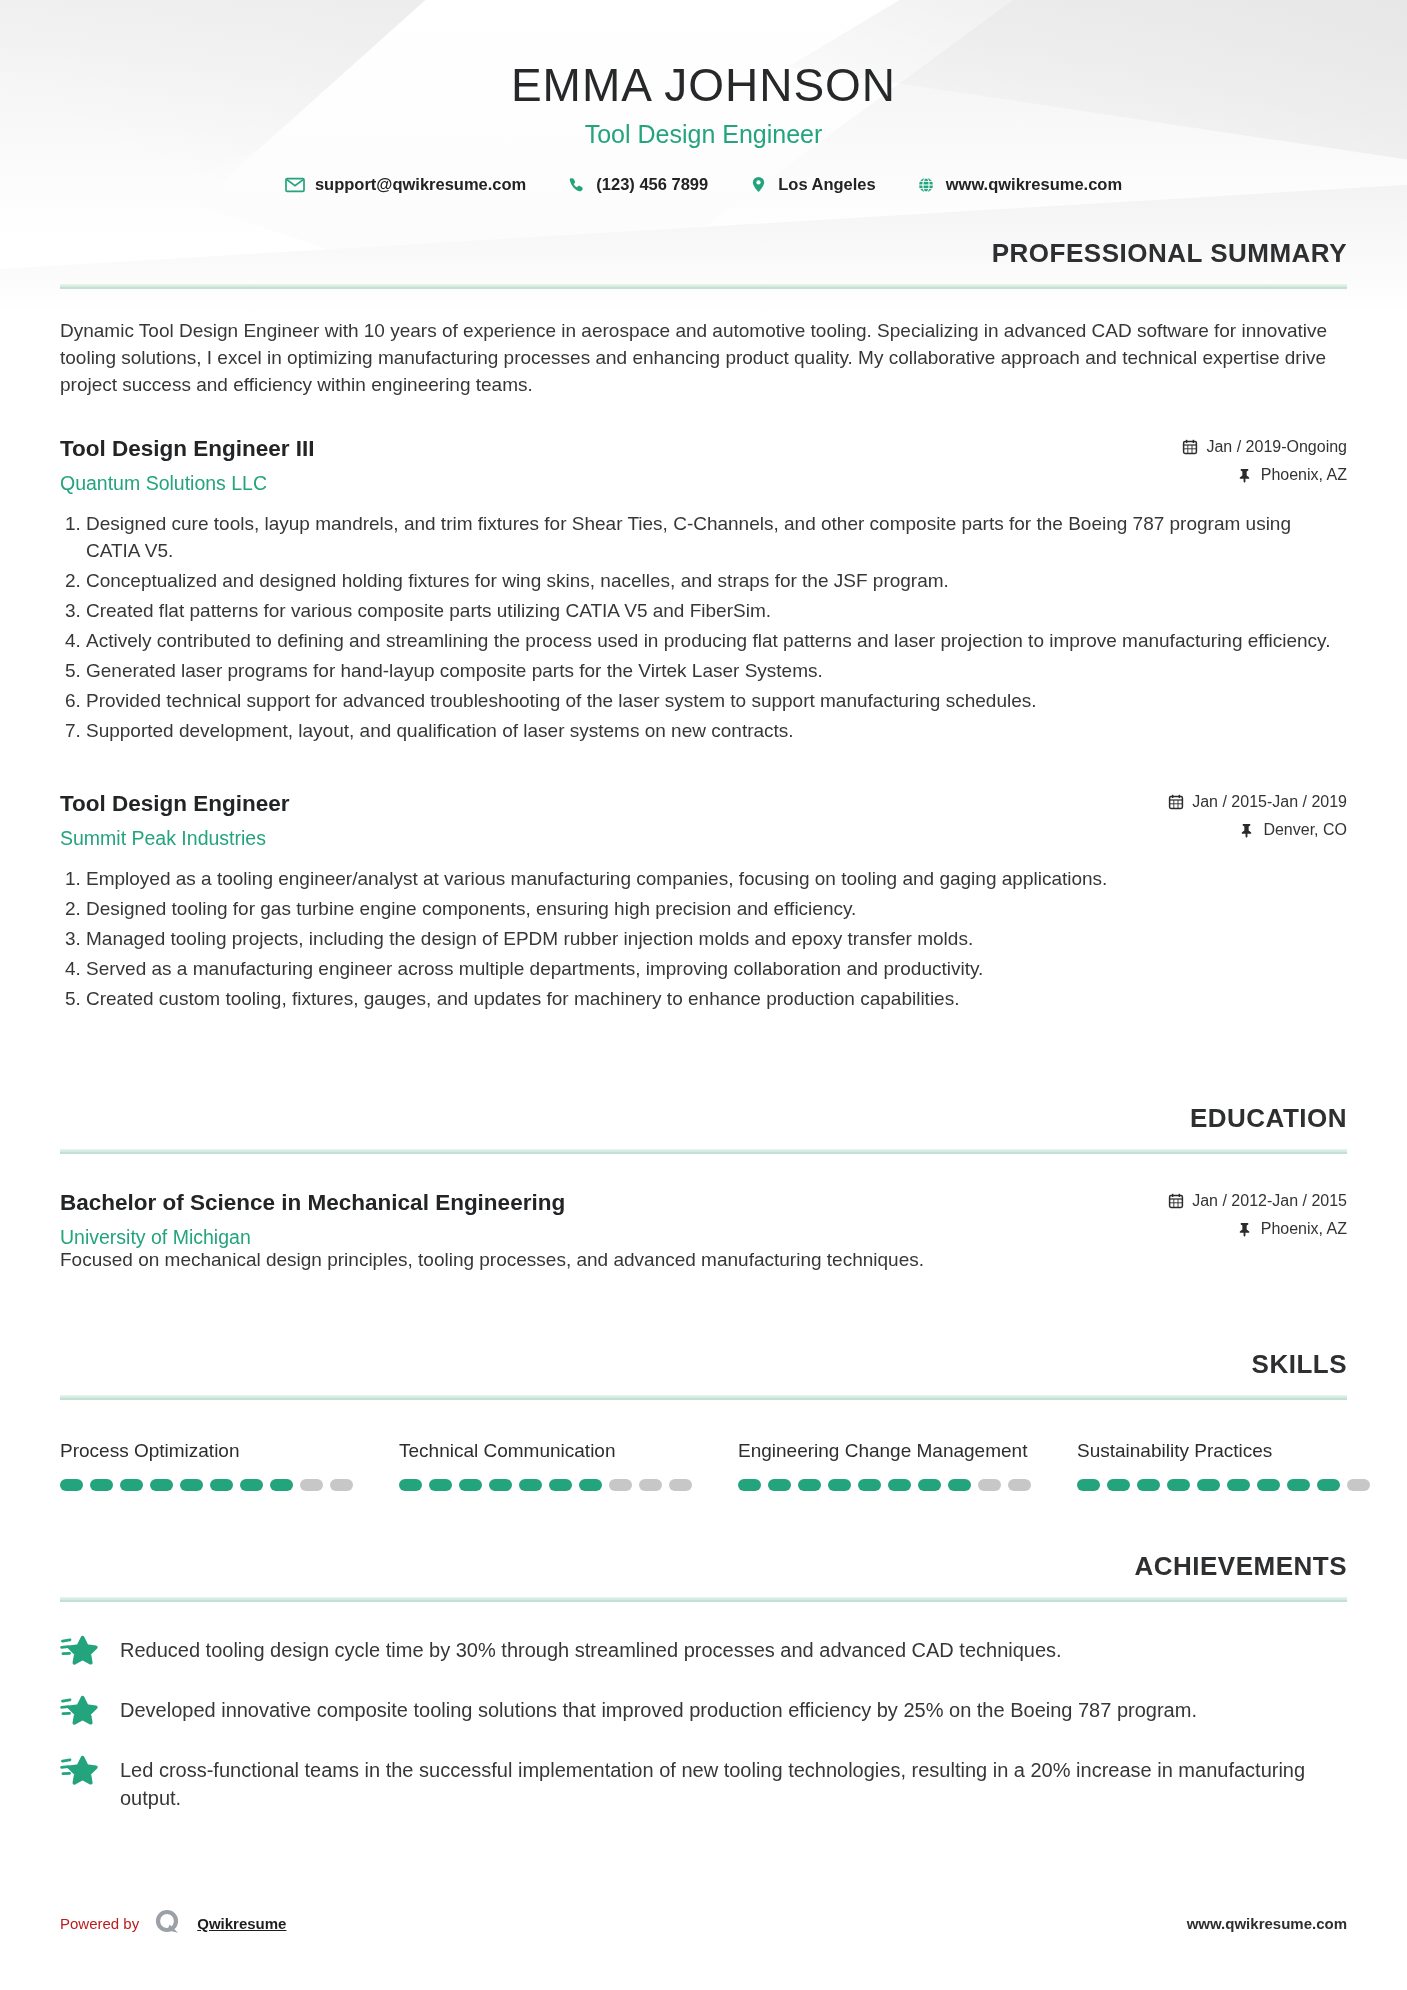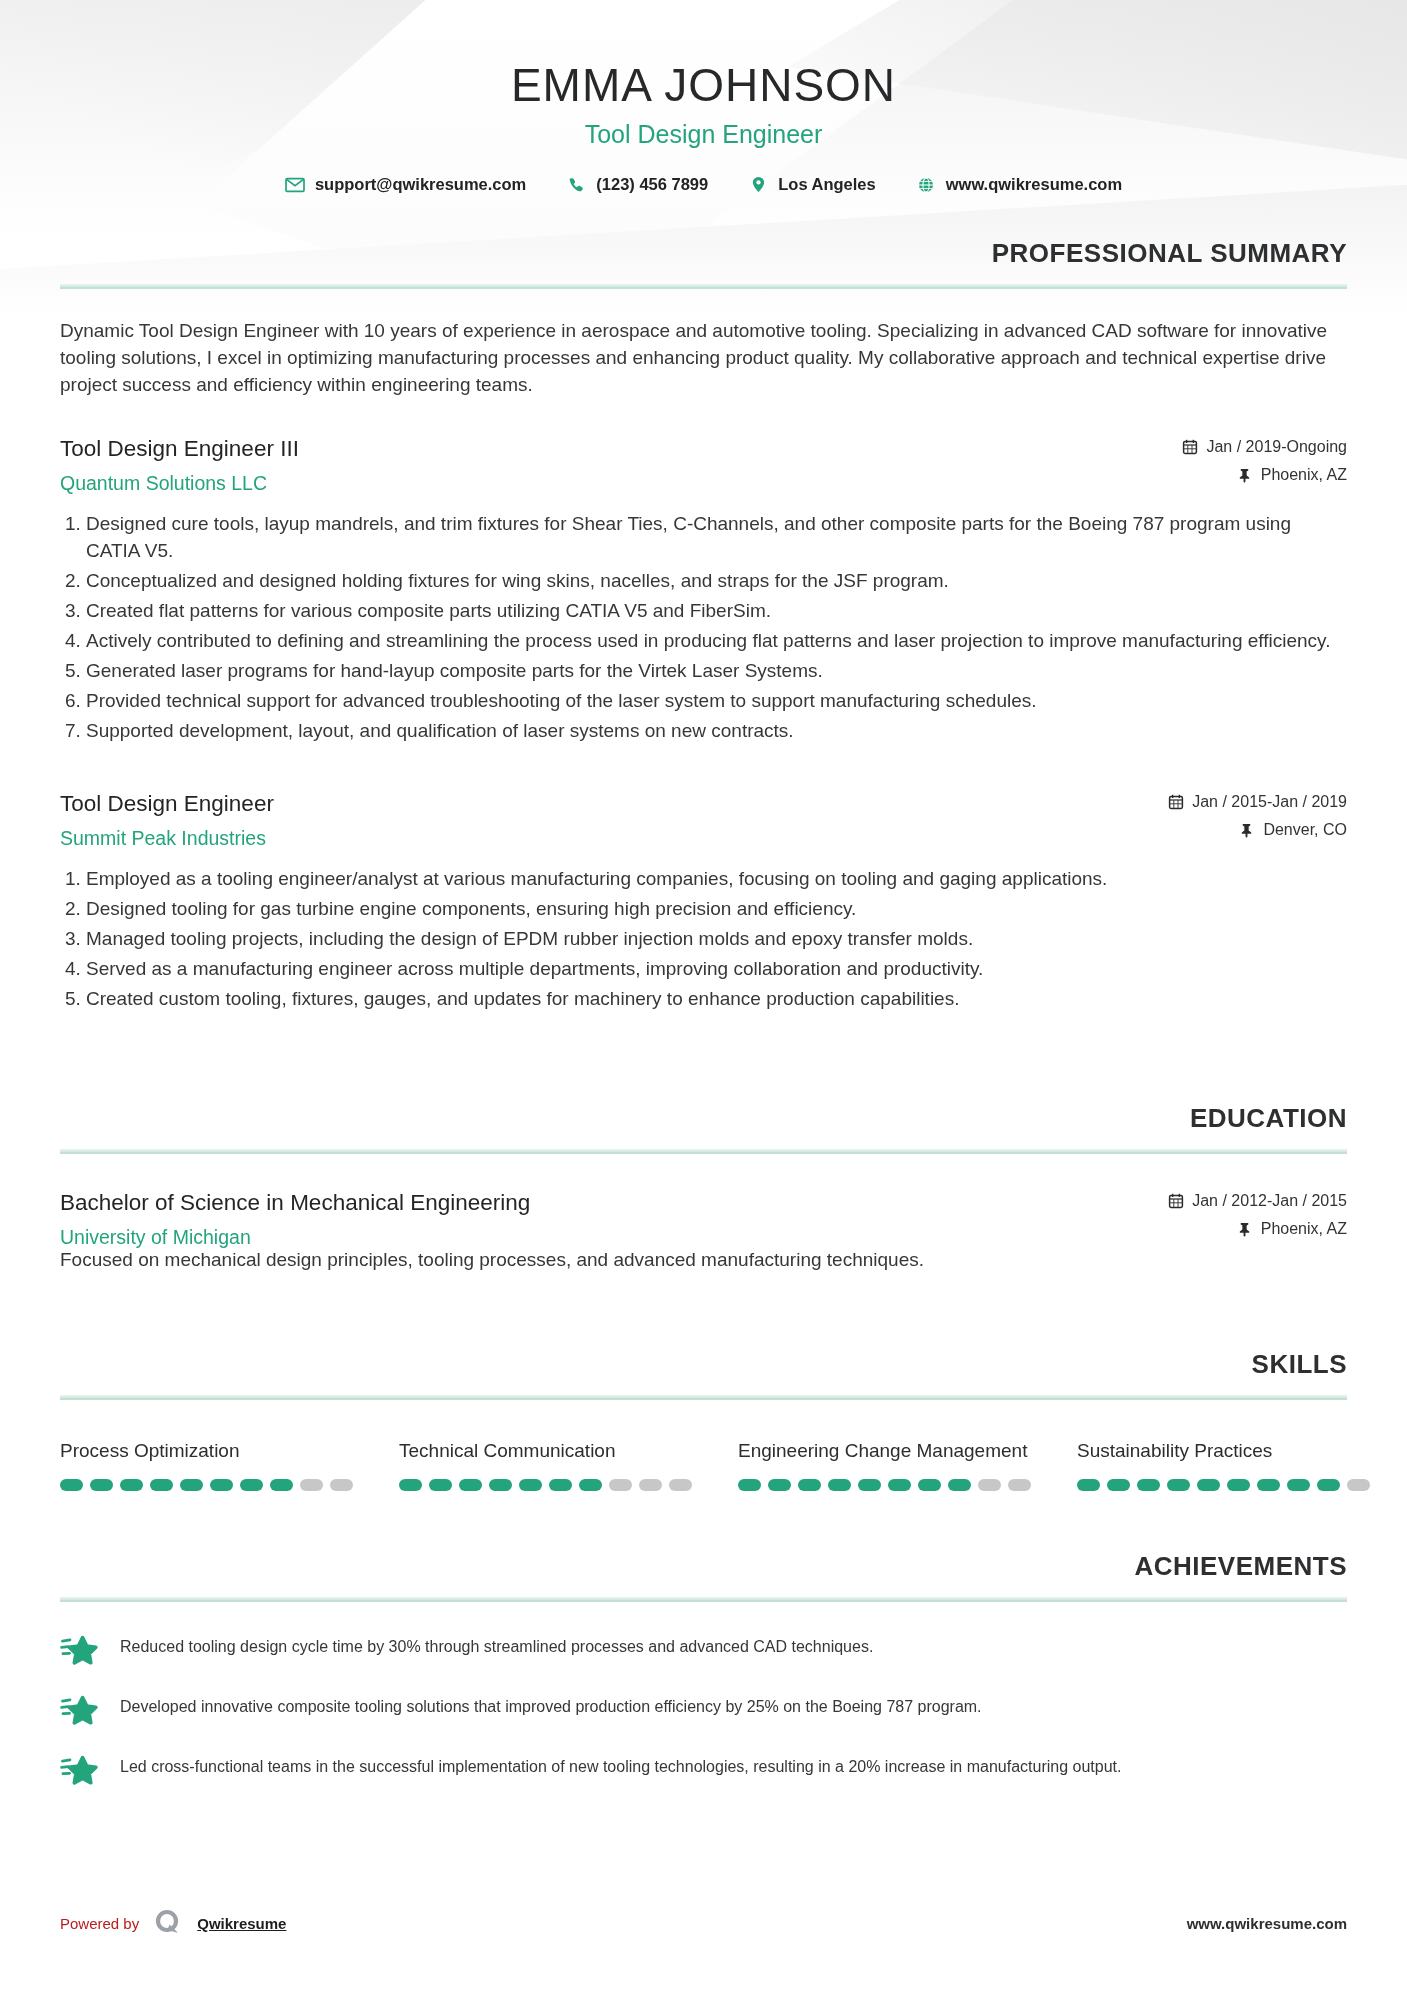--- a/index.html
+++ b/index.html
@@ -31,21 +31,21 @@
   .section-head h2{font-size:26px;font-weight:700;letter-spacing:0.5px;color:#2d2f31;}
   .divider{margin-top:15px;height:5px;background:linear-gradient(180deg,#e9f5ef 0%,#cfe8dc 100%);border-bottom:2px solid #c3e0d2;}
 
   .summary-head{margin-top:44px;}
   .summary-text{margin-top:28px;font-size:19px;line-height:1.43;color:#373737;}
 
   .work-head{margin-top:58px;}
   .job{margin-top:38px;}
   .job + .job{margin-top:46px;}
   .job-head{display:flex;justify-content:space-between;align-items:flex-start;}
-  .job-title{font-size:22.5px;font-weight:400;color:#222426;}
+  .job-title{font-size:22.5px;font-weight:700;color:#222426;}
   .job-company{margin-top:10px;font-size:19.5px;color:var(--accent);}
   .job-right{text-align:right;flex:0 0 auto;padding-top:2px;}
   .meta{display:flex;justify-content:flex-end;align-items:center;gap:8px;font-size:16px;font-weight:500;color:#333;}
   .meta + .meta{margin-top:10px;}
   .m-icon{display:inline-flex;width:17px;height:17px;align-items:center;justify-content:center;}
   .m-icon svg{display:block;}
   ol.bullets{margin-top:16px;padding-left:26px;}
   ol.bullets li{font-size:19px;line-height:1.42;color:#373737;margin-bottom:3px;}
 
   .edu-head{margin-top:90px;}
@@ -56,21 +56,21 @@
   .skills-grid{margin-top:38px;display:grid;grid-template-columns:repeat(4,1fr);column-gap:46px;}
   .skill-name{font-size:19px;color:#2b2d2f;line-height:1.35;}
   .skill-dots{margin-top:15px;display:flex;gap:7px;flex-wrap:nowrap;}
   .dot{width:23px;height:12px;border-radius:6px;background:var(--dot-off);flex:0 0 auto;}
   .dot.on{background:var(--accent);}
 
   .ach-head{margin-top:60px;}
   .ach-list{margin-top:34px;}
   .ach-item{display:flex;align-items:flex-start;gap:22px;margin-bottom:24px;}
   .ach-icon{flex:0 0 auto;width:38px;margin-top:-2px;}
-  .ach-text{font-size:16px;line-height:1.42;color:#373737;}
+  .ach-text{font-size:20px;line-height:1.42;color:#373737;}
 
   
   .footer{position:absolute;left:60px;right:60px;bottom:52px;display:flex;justify-content:space-between;align-items:center;z-index:1;}
   .foot-left{display:flex;align-items:center;gap:14px;}
   .powered{font-size:15px;color:#b91c1c;}
   .q-logo{display:inline-flex;width:30px;height:30px;}
   .brand-link{font-size:15px;font-weight:700;color:#1d1d1d;text-decoration:underline;cursor:pointer;}
   .foot-site{font-size:15px;font-weight:600;color:#2e2e2e;}
 </style>
 </head>

